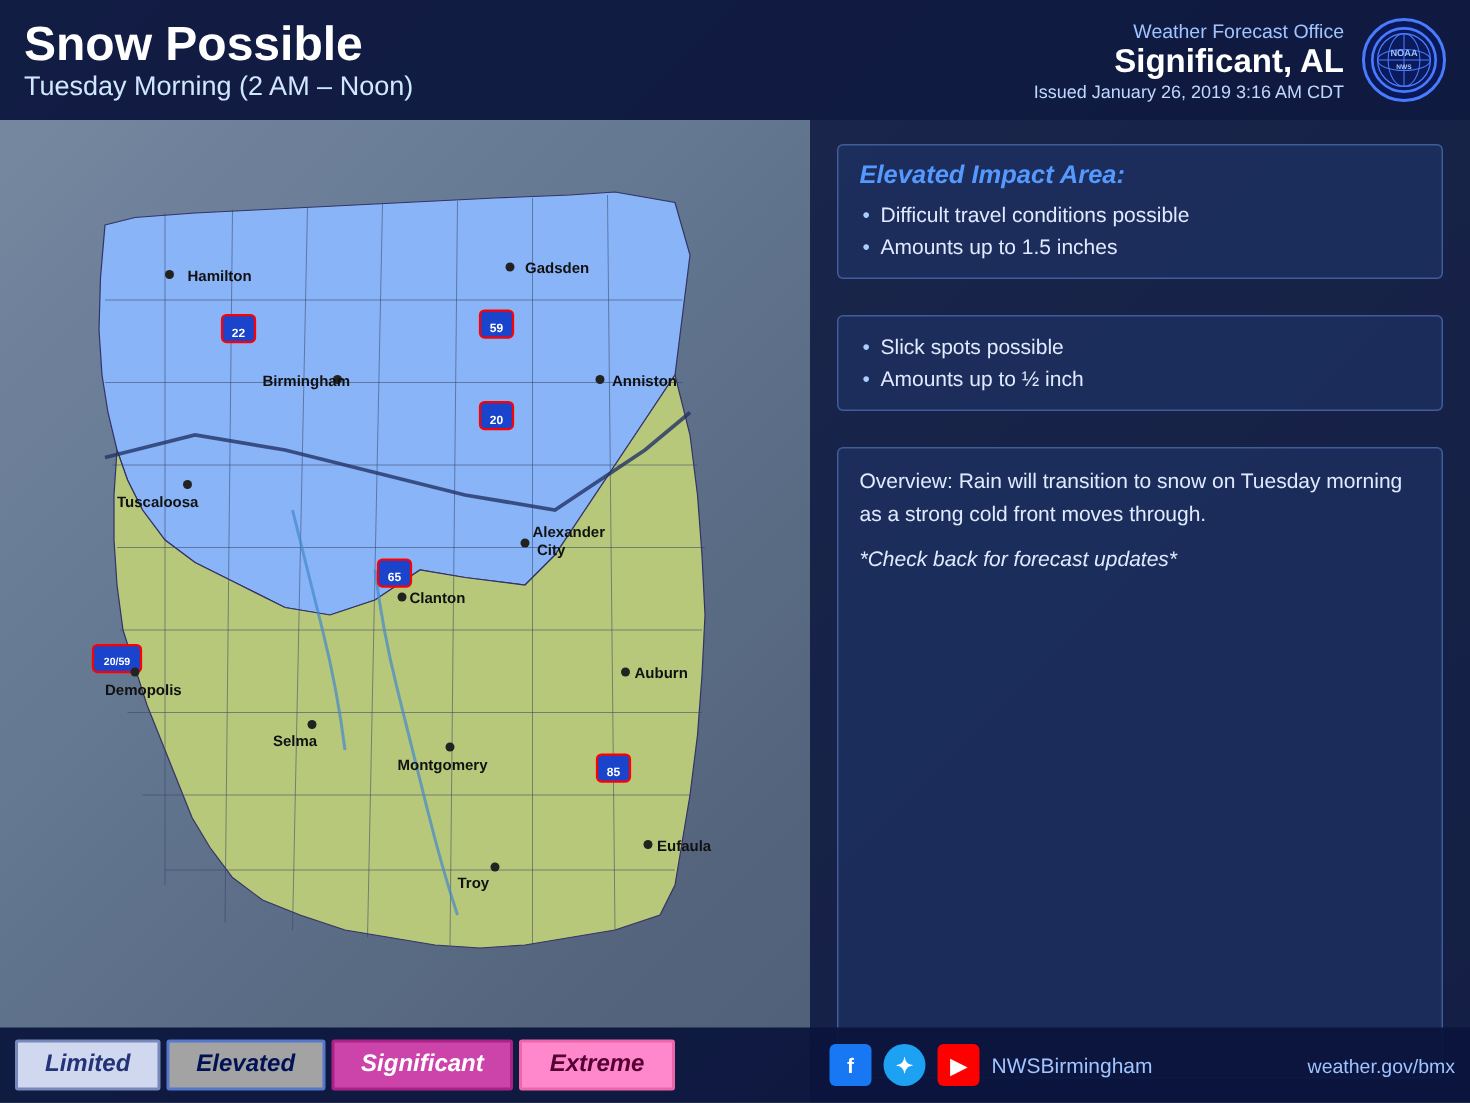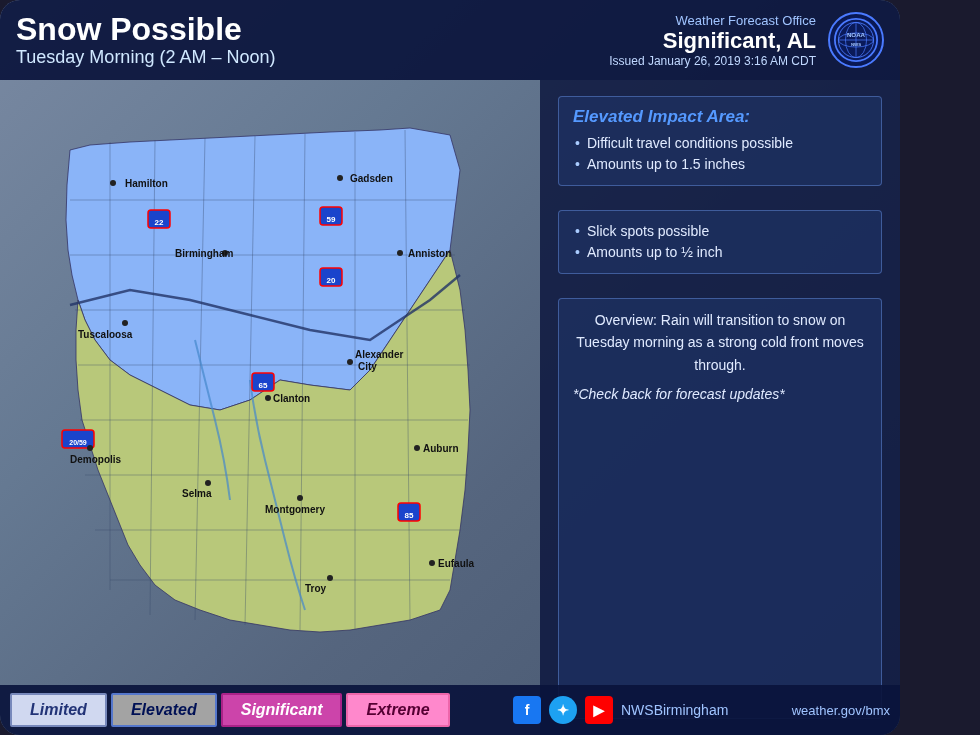--- a/index.html
+++ b/index.html
@@ -5,26 +5,25 @@
     * { margin: 0; padding: 0; box-sizing: border-box; }
     body {
       width: 980px;
       height: 735px;
       overflow: hidden;
       font-family: Arial, sans-serif;
       background: #1a1a2e;
     }
 
     .main-container {
-      width: 900px;
+      width: 980px;
       height: 735px;
       position: relative;
       background: #2a3a5c;
       overflow: hidden;
-      border-radius: 20px;
     }
 
     
     .bg-image {
       position: absolute;
       top: 0; left: 0; right: 0; bottom: 0;
       background: linear-gradient(135deg, #c8d8e8 0%, #a0b8c8 30%, #8090a0 60%, #607080 100%);
       opacity: 0.5;
     }
 
@@ -169,21 +168,20 @@
       border: 1px solid rgba(100, 140, 220, 0.5);
       border-radius: 4px;
       padding: 10px 14px;
       flex: 1;
     }
 
     .overview-text {
       color: #e0eaff;
       font-size: 14px;
       line-height: 1.6;
-      text-align: center;
     }
 
     .check-back {
       color: #e0eaff;
       font-size: 14px;
       font-style: italic;
       margin-top: 10px;
     }
 
     

